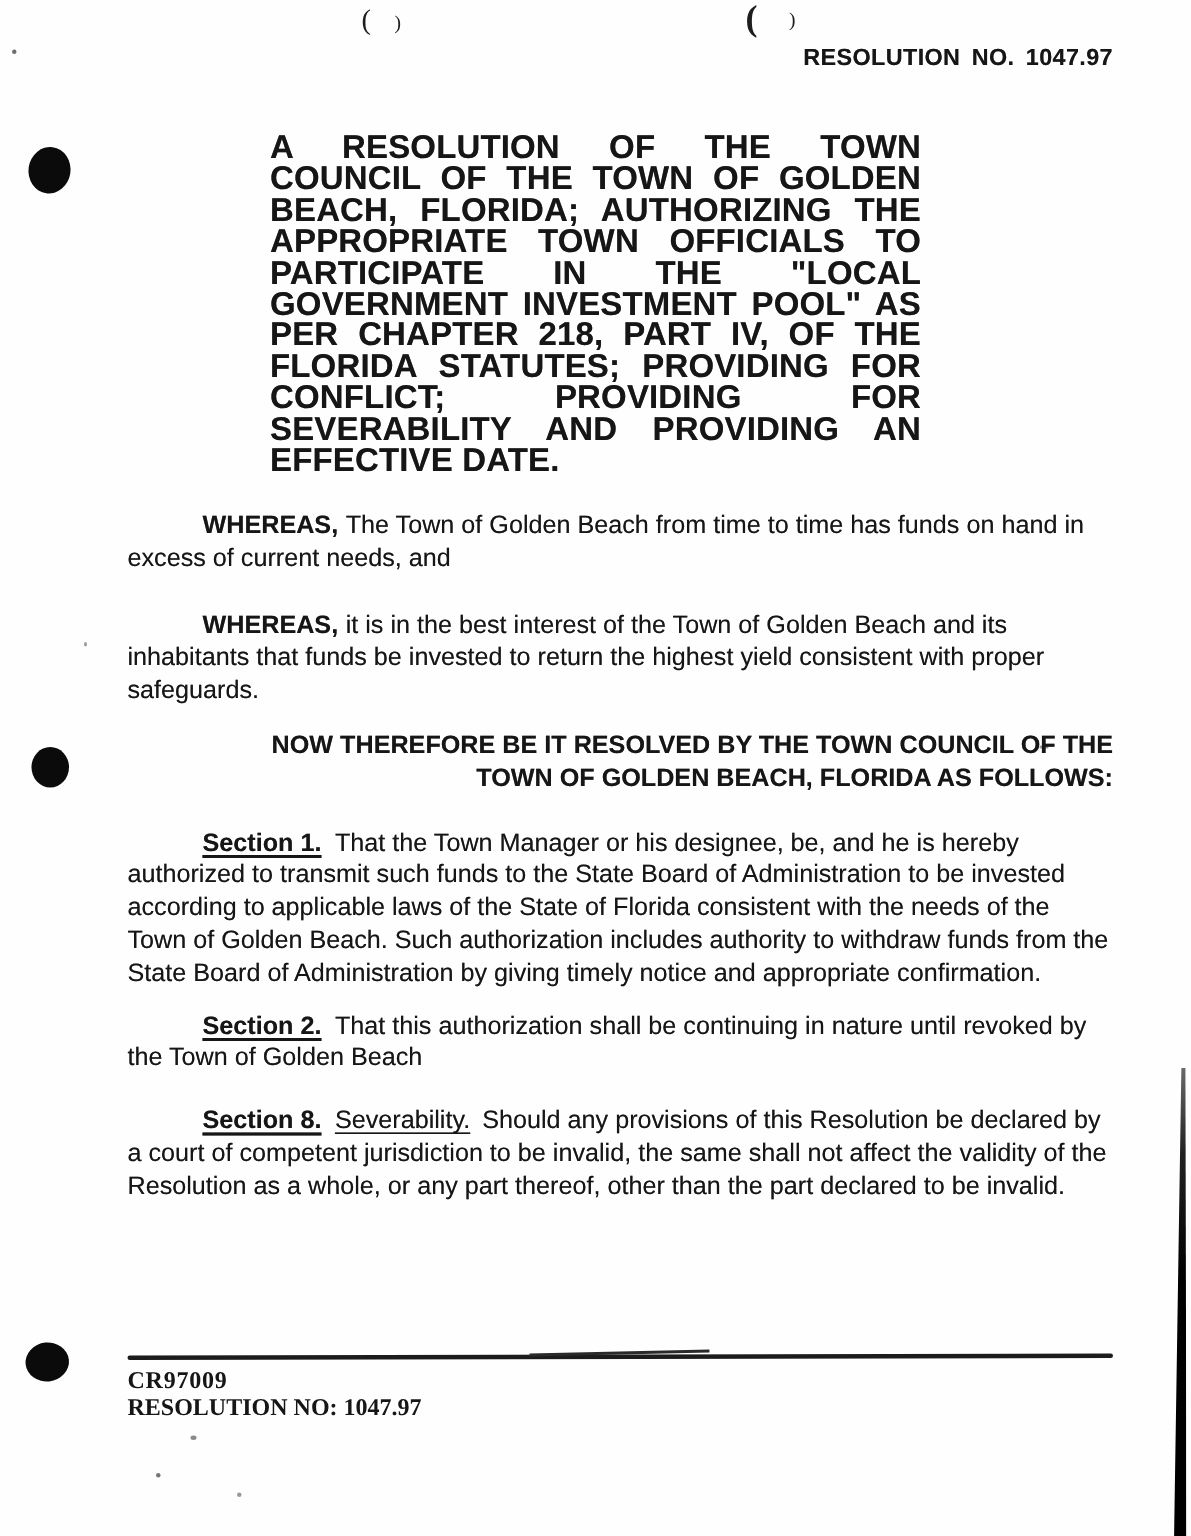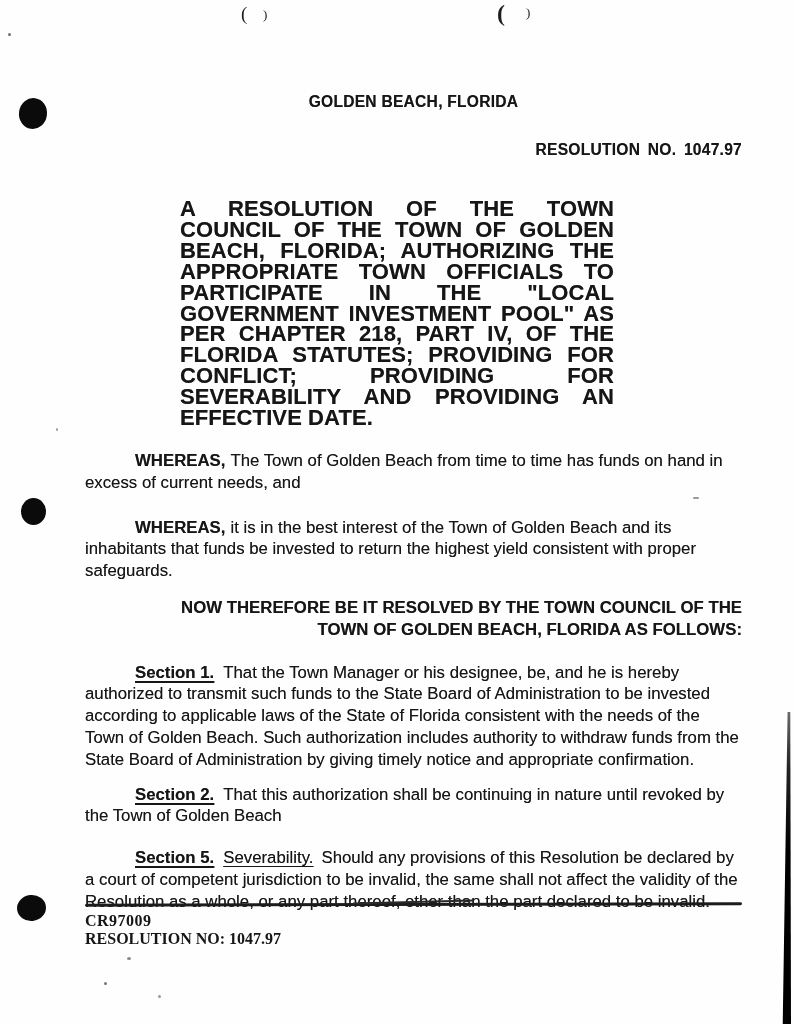--- a/index.html
+++ b/index.html
@@ -96,37 +96,36 @@
   <div class="edge-streak"></div>
   <div class="speck speck-a"></div>
   <div class="speck speck-b"></div>
   <div class="speck speck-c"></div>
   <div class="speck speck-d"></div>
   <div class="speck speck-e"></div>
   <div class="speck speck-f"></div>
 
   <div class="content">
 
-    <div class="doc-title">GOLDEN BEACH, FLORIDA</div>
 
     <div class="doc-resno">RESOLUTION NO. 1047.97</div>
 
     <div class="summary">A RESOLUTION OF THE TOWN COUNCIL OF THE TOWN OF GOLDEN BEACH, FLORIDA; AUTHORIZING THE APPROPRIATE TOWN OFFICIALS TO PARTICIPATE IN THE "LOCAL GOVERNMENT INVESTMENT POOL" AS PER CHAPTER 218, PART IV, OF THE FLORIDA STATUTES; PROVIDING FOR CONFLICT; PROVIDING FOR SEVERABILITY AND PROVIDING AN EFFECTIVE DATE.</div>
 
     <p class="body mt-w1"><span class="lead">WHEREAS,</span><span>The Town of Golden Beach from time to time has funds on hand in excess of current needs, and</span></p>
 
     <p class="body mt-w2"><span class="lead">WHEREAS,</span><span>it is in the best interest of the Town of Golden Beach and its inhabitants that funds be invested to return the highest yield consistent with proper safeguards.</span></p>
 
     <p class="body mt-rc">NOW THEREFORE BE IT RESOLVED BY THE TOWN COUNCIL OF THE TOWN OF GOLDEN BEACH, FLORIDA AS FOLLOWS:</p>
 
     <p class="body mt-s1"><span class="sec-label">Section 1.</span><span>That the Town Manager or his designee, be, and he is hereby authorized to transmit such funds to the State Board of Administration to be invested according to applicable laws of the State of Florida consistent with the needs of the Town of Golden Beach.  Such authorization includes authority to withdraw funds from the State Board of Administration by giving timely notice and appropriate confirmation.</span></p>
 
     <p class="body mt-s2"><span class="sec-label">Section 2.</span><span>That this authorization shall be continuing in nature until revoked by the Town of Golden Beach</span></p>
 
-    <p class="body mt-s3"><span class="sec-label">Section 5.</span><span class="sec-sublabel">Severability.</span><span>Should any provisions of this Resolution be declared by a court of competent jurisdiction to be invalid, the same shall not affect the validity of the Resolution as a whole, or any part thereof, other than the part declared to be invalid.</span></p>
+    <p class="body mt-s3"><span class="sec-label">Section 8.</span><span class="sec-sublabel">Severability.</span><span>Should any provisions of this Resolution be declared by a court of competent jurisdiction to be invalid, the same shall not affect the validity of the Resolution as a whole, or any part thereof, other than the part declared to be invalid.</span></p>
 
   </div>
 
   <div class="footer">
     <div class="footer-rule">
       <div class="footer-rule-wave"></div>
     </div>
     <div class="footer-row">
       <span class="footer-left">CR97009</span>
       <span class="footer-right">RESOLUTION NO: 1047.97</span>

